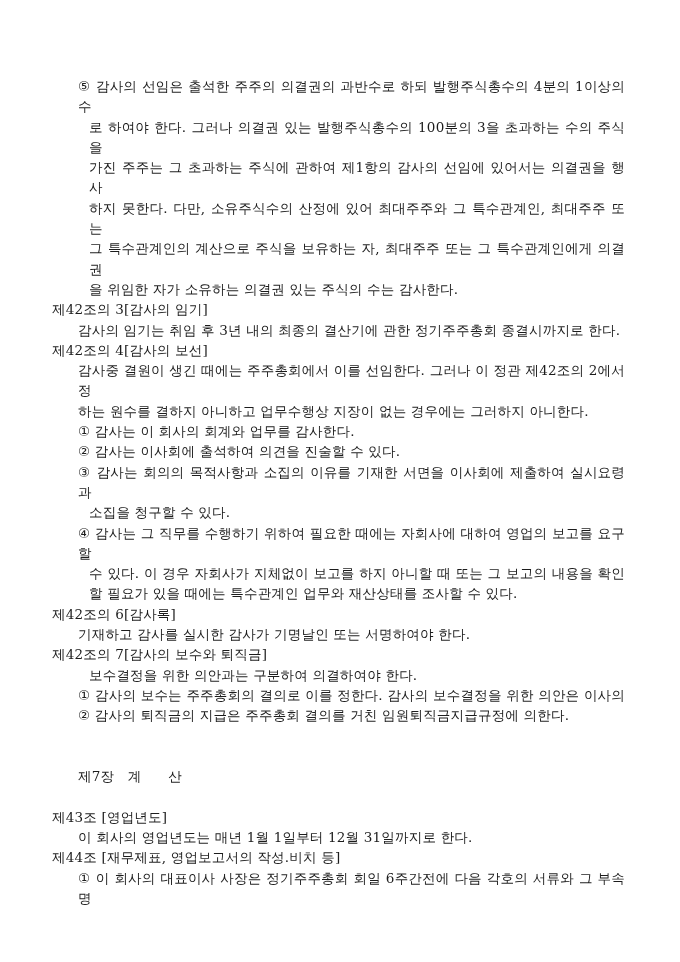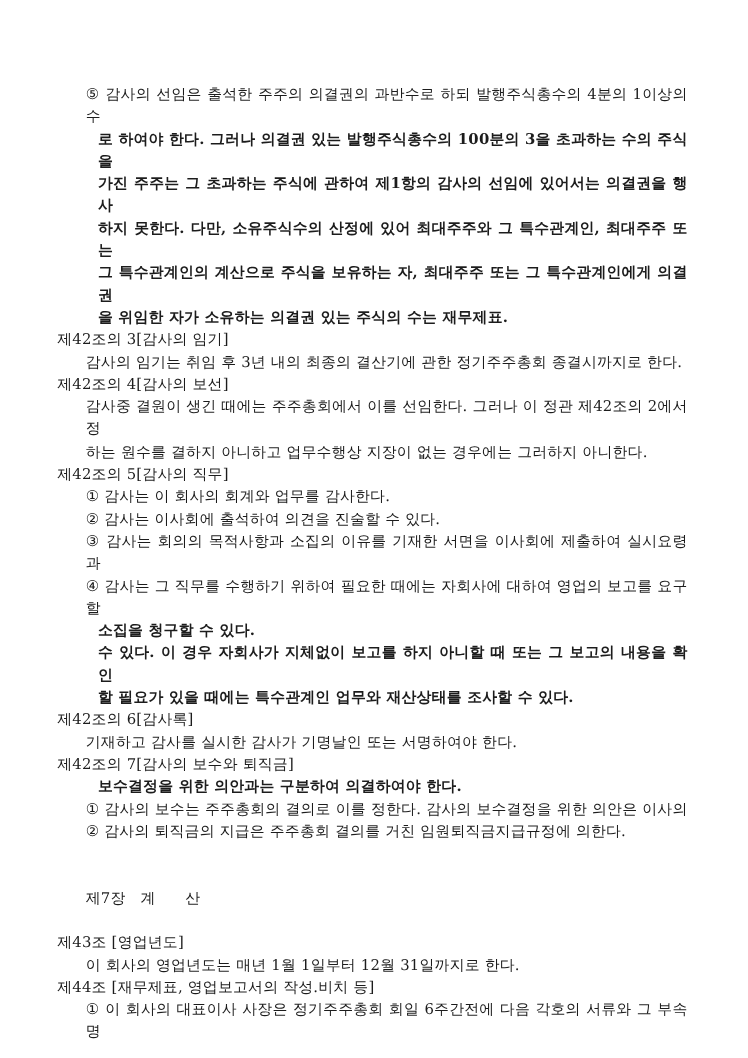--- a/index.html
+++ b/index.html
@@ -23,49 +23,48 @@
     font-size: 13.5px;
     line-height: 20.3px;
     color: #1c1c1c;
     letter-spacing: 0.2px;
   }
   .line {
     min-height: 20.3px;
     white-space: normal;
   }
   .line.indent-1 { padding-left: 26px; }
-  .line.indent-2 { padding-left: 37px; font-weight: bold; }
+  .line.indent-2 { padding-left: 37px; }
   .line.fill {
     text-align: justify;
     text-align-last: justify;
   }
   .line.pre { white-space: pre; margin-left: 26px; }
 </style>
 </head>
 <body>
 
 <div class="page" style="background: rgb(255, 255, 255);">
   <div class="doc-lines" style="color: rgb(28, 28, 28);">
       <div class="line indent-1 fill">⑤ 감사의 선임은 출석한 주주의 의결권의 과반수로 하되 발행주식총수의 4분의 1이상의 수</div>
       <div class="line indent-2 fill">로 하여야 한다. 그러나 의결권 있는 발행주식총수의 100분의 3을 초과하는 수의 주식을</div>
       <div class="line indent-2 fill">가진 주주는 그 초과하는 주식에 관하여 제1항의 감사의 선임에 있어서는 의결권을 행사</div>
       <div class="line indent-2 fill">하지 못한다. 다만, 소유주식수의 산정에 있어 최대주주와 그 특수관계인, 최대주주 또는</div>
       <div class="line indent-2 fill">그 특수관계인의 계산으로 주식을 보유하는 자, 최대주주 또는 그 특수관계인에게 의결권</div>
-      <div class="line indent-2">을 위임한 자가 소유하는 의결권 있는 주식의 수는 재무제표.</div>
+      <div class="line indent-2">을 위임한 자가 소유하는 의결권 있는 주식의 수는 감사한다.</div>
       <div class="line indent-0">제42조의 3[감사의 임기]</div>
       <div class="line indent-1">감사의 임기는 취임 후 3년 내의 최종의 결산기에 관한 정기주주총회 종결시까지로 한다.</div>
       <div class="line indent-0">제42조의 4[감사의 보선]</div>
       <div class="line indent-1 fill">감사중 결원이 생긴 때에는 주주총회에서 이를 선임한다. 그러나 이 정관 제42조의 2에서 정</div>
       <div class="line indent-1">하는 원수를 결하지 아니하고 업무수행상 지장이 없는 경우에는 그러하지 아니한다.</div>
-      <div class="line indent-0">제42조의 5[감사의 직무]</div>
       <div class="line indent-1">① 감사는 이 회사의 회계와 업무를 감사한다.</div>
       <div class="line indent-1">② 감사는 이사회에 출석하여 의견을 진술할 수 있다.</div>
       <div class="line indent-1 fill">③ 감사는 회의의 목적사항과 소집의 이유를 기재한 서면을 이사회에 제출하여 실시요령과</div>
+      <div class="line indent-2">소집을 청구할 수 있다.</div>
       <div class="line indent-1 fill">④ 감사는 그 직무를 수행하기 위하여 필요한 때에는 자회사에 대하여 영업의 보고를 요구할</div>
-      <div class="line indent-2">소집을 청구할 수 있다.</div>
       <div class="line indent-2 fill">수 있다. 이 경우 자회사가 지체없이 보고를 하지 아니할 때 또는 그 보고의 내용을 확인</div>
       <div class="line indent-2">할 필요가 있을 때에는 특수관계인 업무와 재산상태를 조사할 수 있다.</div>
       <div class="line indent-0">제42조의 6[감사록]</div>
       <div class="line indent-1">기재하고 감사를 실시한 감사가 기명날인 또는 서명하여야 한다.</div>
       <div class="line indent-0">제42조의 7[감사의 보수와 퇴직금]</div>
       <div class="line indent-2">보수결정을 위한 의안과는 구분하여 의결하여야 한다.</div>
       <div class="line indent-1 fill">① 감사의 보수는 주주총회의 결의로 이를 정한다. 감사의 보수결정을 위한 의안은 이사의</div>
       <div class="line indent-1">② 감사의 퇴직금의 지급은 주주총회 결의를 거친 임원퇴직금지급규정에 의한다.</div>
       <div class="line indent-0">&nbsp;</div>
       <div class="line indent-0">&nbsp;</div>

